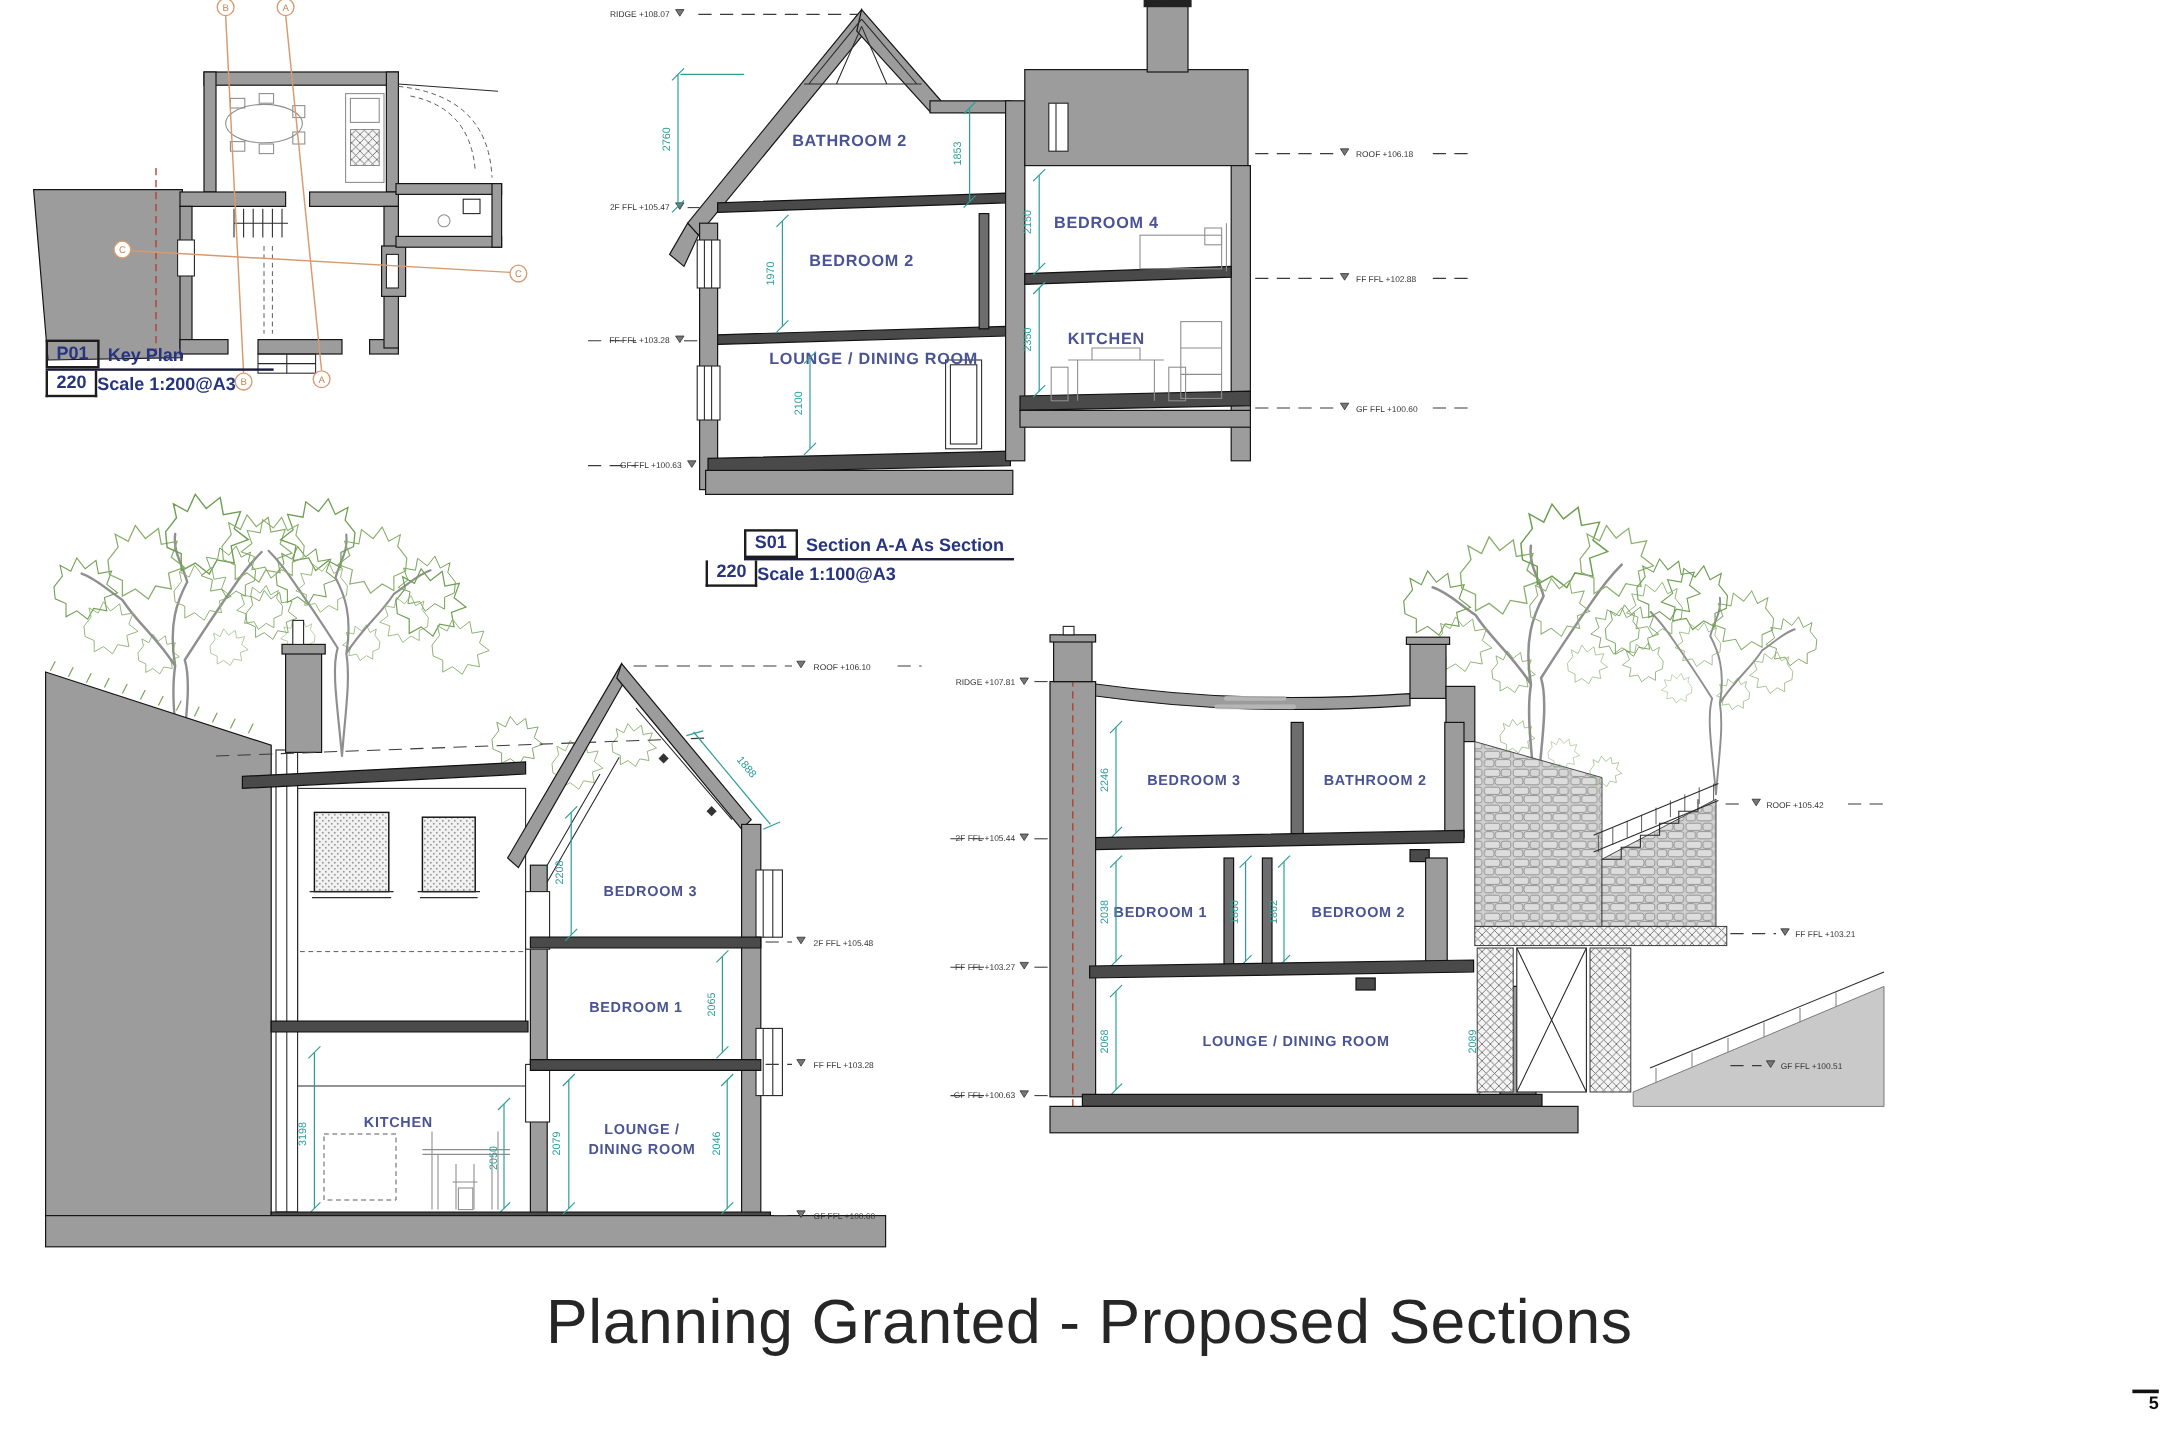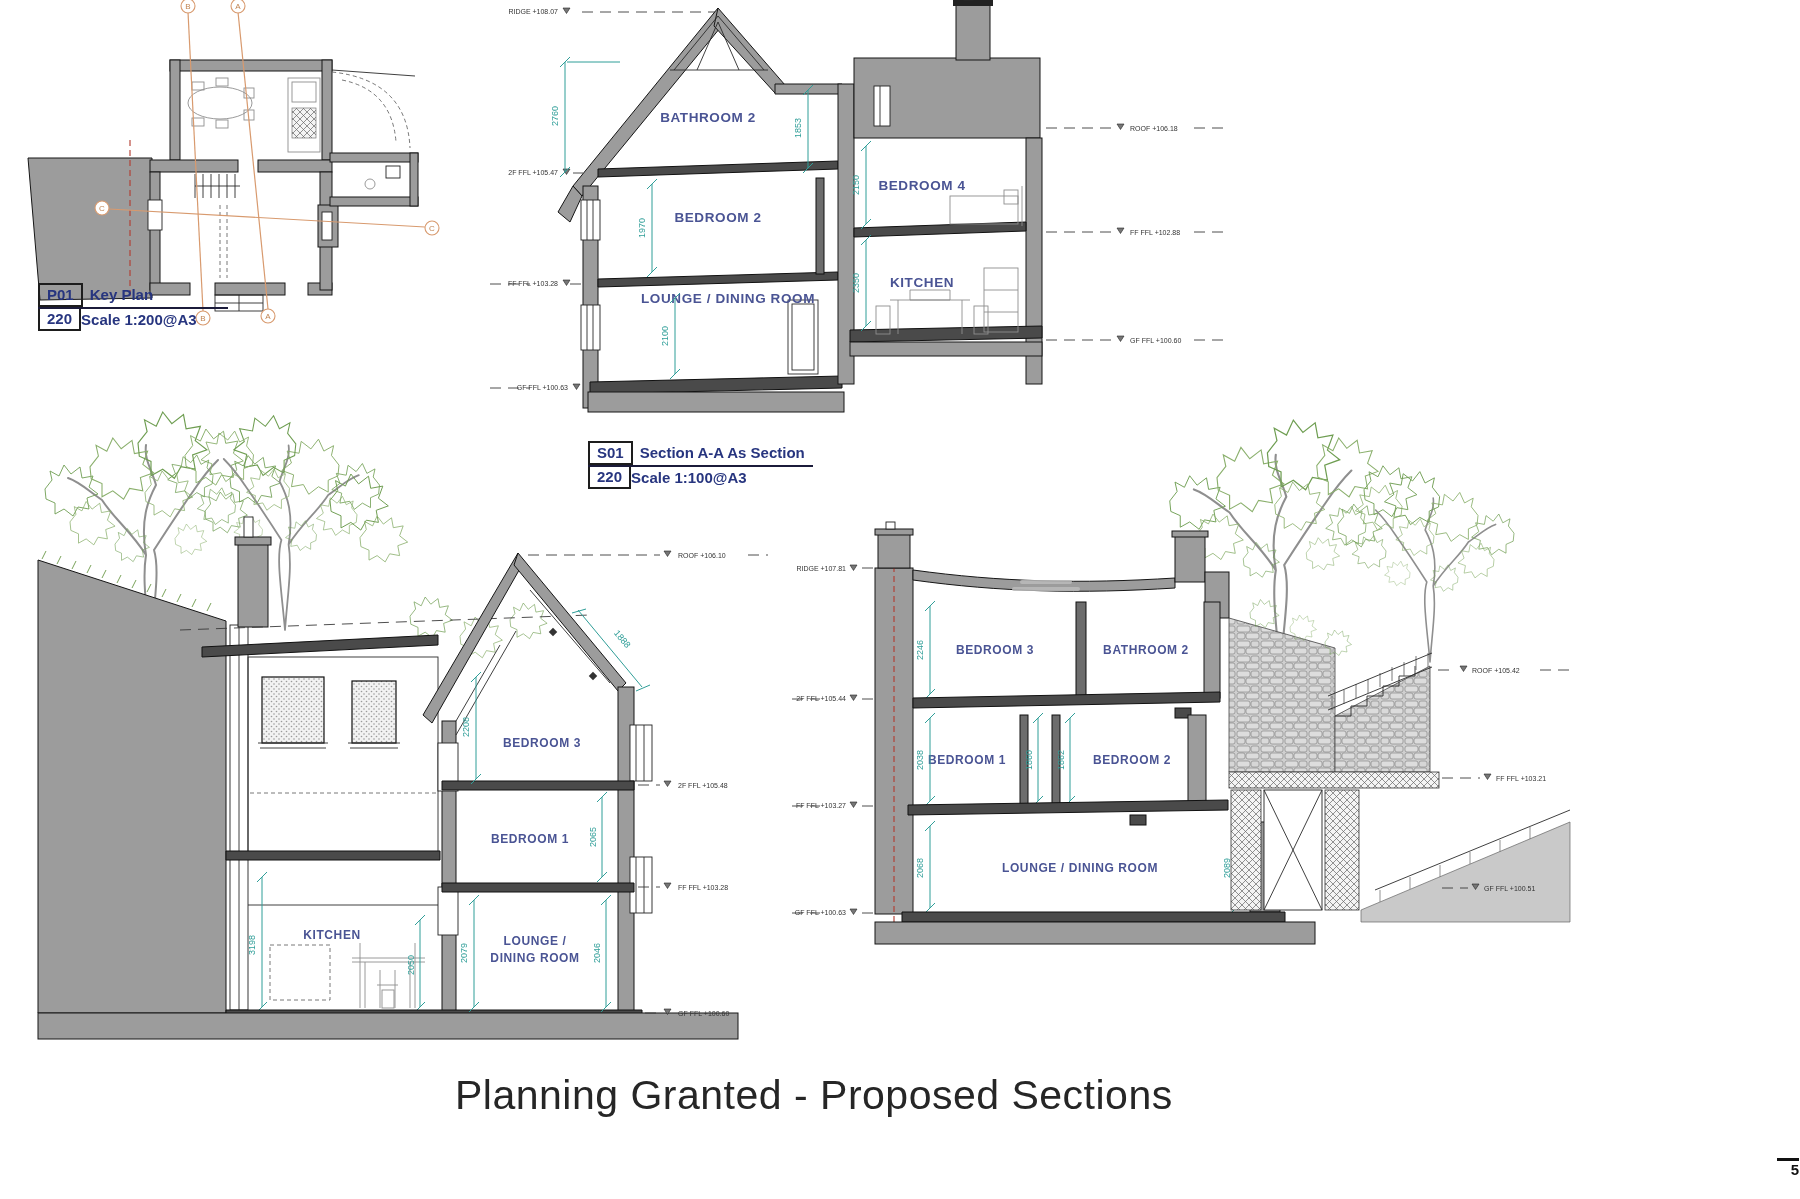--- a/index.html
+++ b/index.html
@@ -24,25 +24,25 @@
   .roomtxt{fill:#4a5494;font-weight:600;font-size:13.5px;letter-spacing:.6px;text-anchor:middle;}
   .sm{font-size:12px;}
   .lvltxt{fill:#333;font-size:7px;}
   .tri{fill:#777;stroke:#222;stroke-width:.6;}
   .scrib{fill:none;stroke:#6f9e52;stroke-width:.9;}
   .scrib2{fill:none;stroke:#8bb06d;stroke-width:.9;}
   .trunk{fill:none;stroke:#8f8f8f;stroke-width:2;stroke-linecap:round;}
   .grass{fill:none;stroke:#7aa35a;stroke-width:1;}
   
   .tblock{position:absolute;color:#27357f;font-weight:bold;font-size:15px;line-height:20px;}
-  .tb-row{display:flex;align-items:center;}
+  .tb-row{display:flex;align-items:flex-end;}
   .tb-row1{border-bottom:2px solid #1b1b3a;}
   .tb-cell{border:2px solid #1d1d1d;padding:0 7px;margin-right:7px;}
   .tb-cell2{border:2px solid #1d1d1d;border-top:none;padding:0 7px;margin-right:0;}
-  #page-title{position:absolute;left:455px;top:1072px;font-size:41px;color:#262626;
+  #page-title{position:absolute;left:455px;top:1072px;font-size:52px;color:#262626;
               font-family:"Liberation Sans",sans-serif;letter-spacing:.5px;}
   #corner-mark{position:absolute;left:1777px;top:1158px;width:22px;border-top:3px solid #111;
                color:#111;font-size:15px;font-weight:bold;text-align:right;line-height:18px;}
   .blur{fill:#bbb;opacity:.85;}
 </style>
 </head>
 <body>
 
 <div id="page">
 
@@ -308,21 +308,21 @@
   </g>
   <g>
     <line class="dash" x1="576" y1="340" x2="643" y2="340"></line>
     <path class="tri" transform="translate(647,336)" d="M0,0 h7 l-3.5,5.5 z"></path>
     <text class="lvltxt" x="660" y="343">GF FFL +100.60</text>
     <line class="dash" x1="724" y1="340" x2="756" y2="340"></line>
   </g>
 </svg>
 
 <div class="tblock" style="left:588px;top:441px;">
-  <div class="tb-row tb-row1" style="min-width:225px;">
+  <div class="tb-row tb-row1" style="min-width:225px;margin-left:32px;">
     <span class="tb-cell">S01</span>
     <span>Section A-A As Section</span>
   </div>
   <div class="tb-row">
     <span class="tb-cell2">220</span>
     <span>Scale 1:100@A3</span>
   </div>
 </div>
 
 <svg id="sectionB" style="left:30px;top:425px;" width="740" height="615" viewBox="0 0 740 615">

